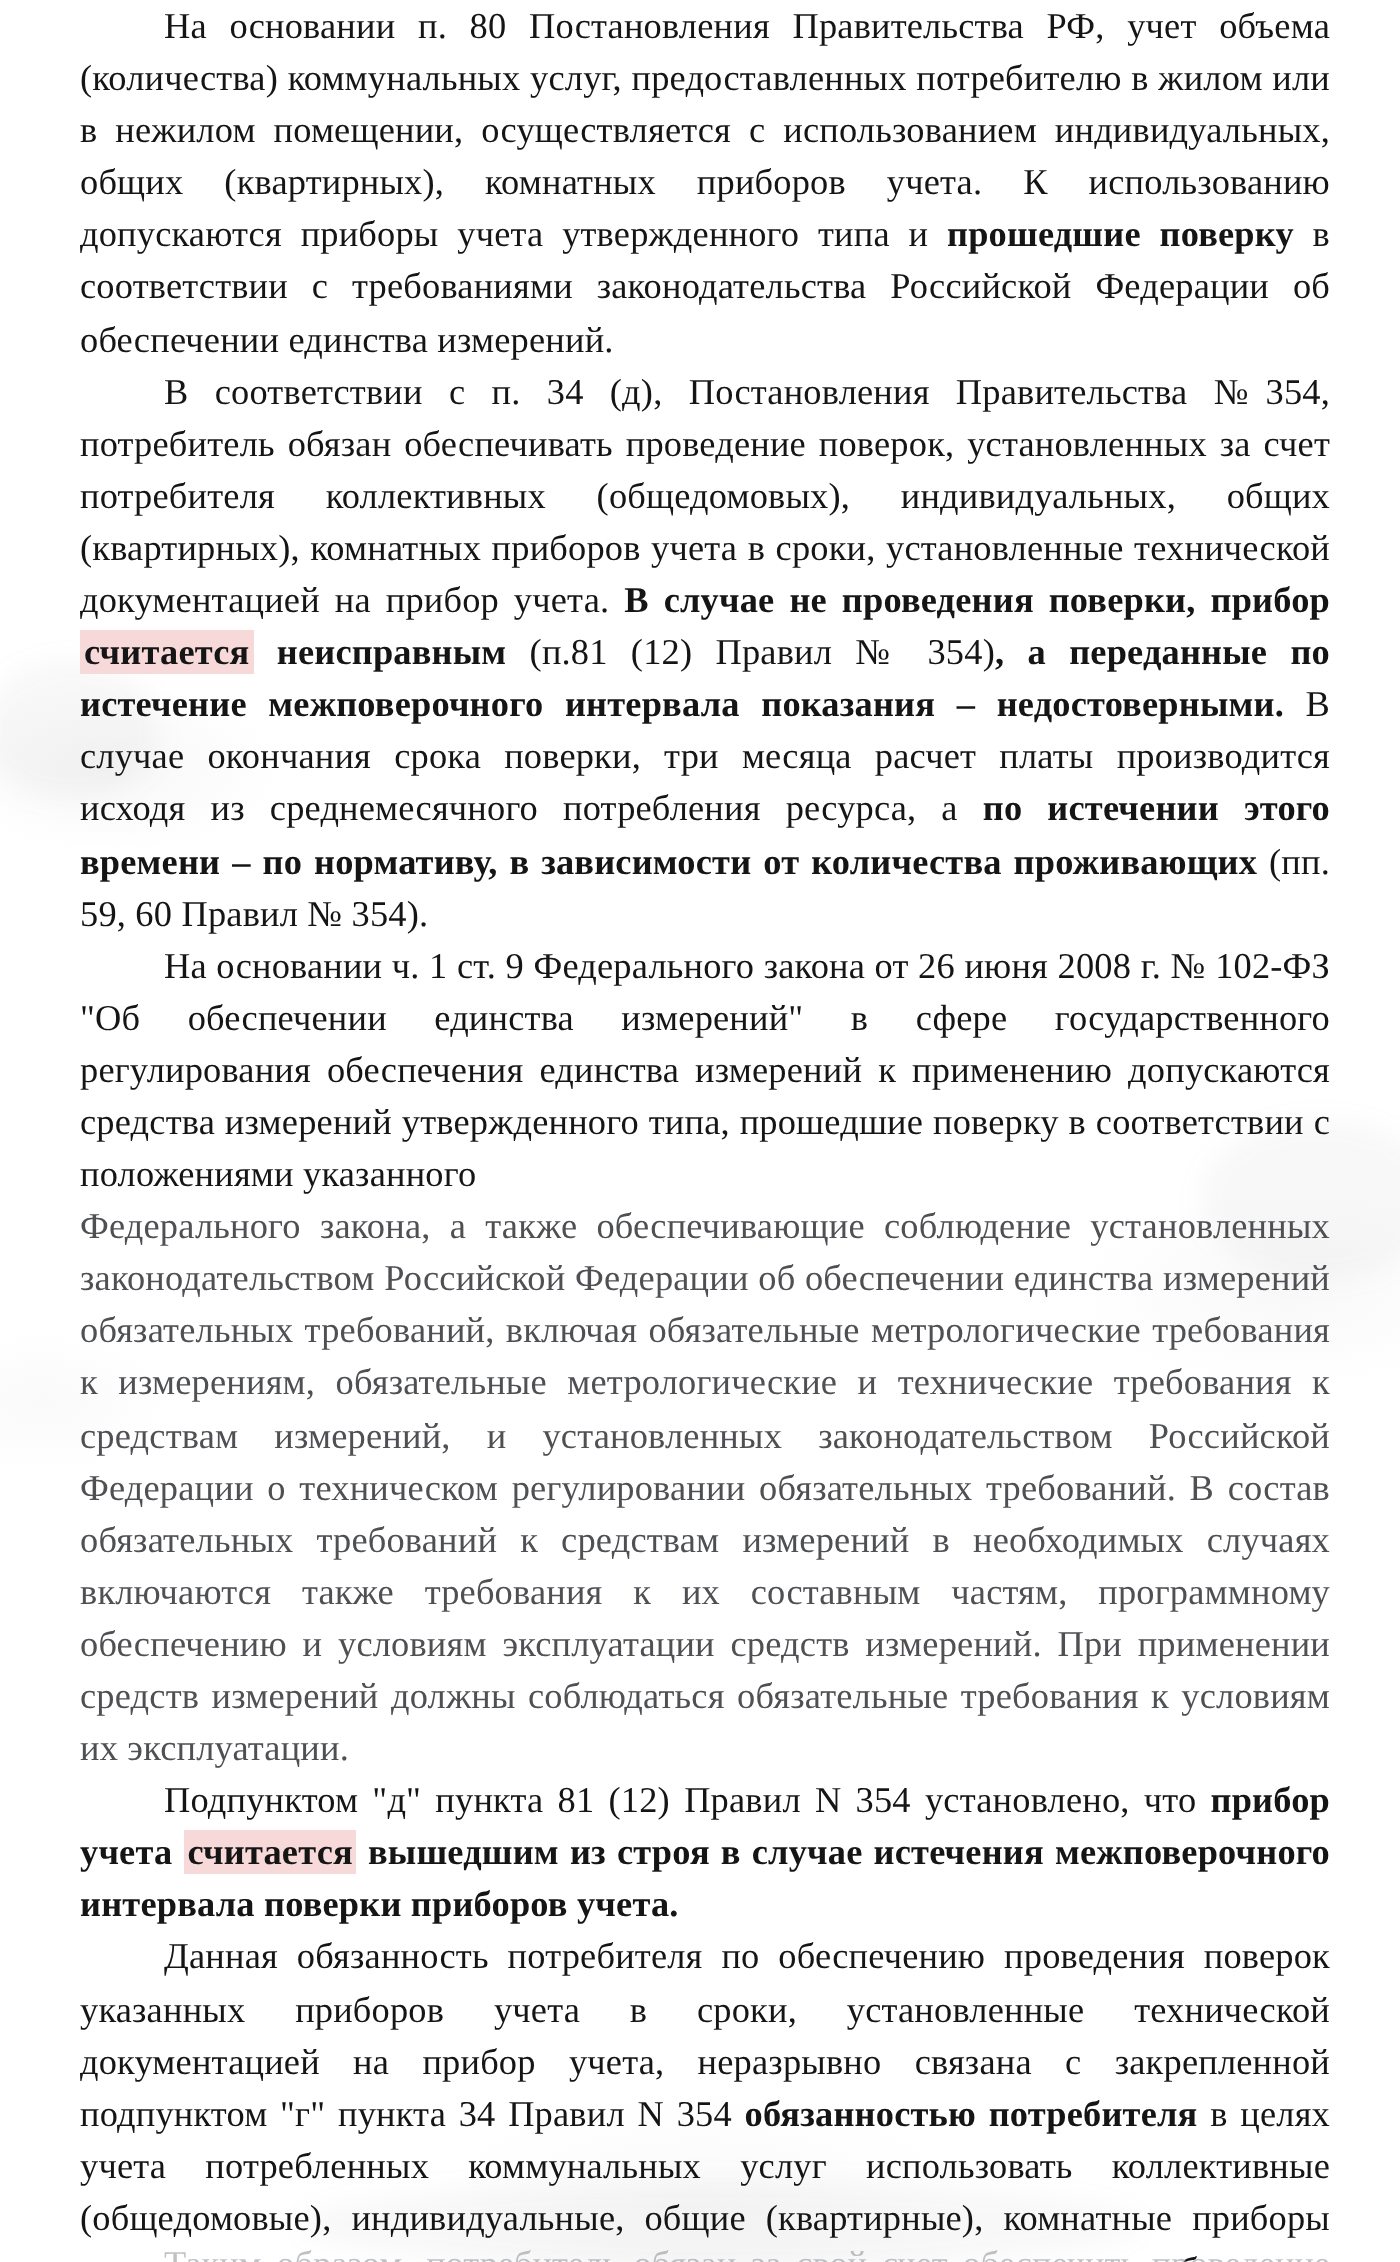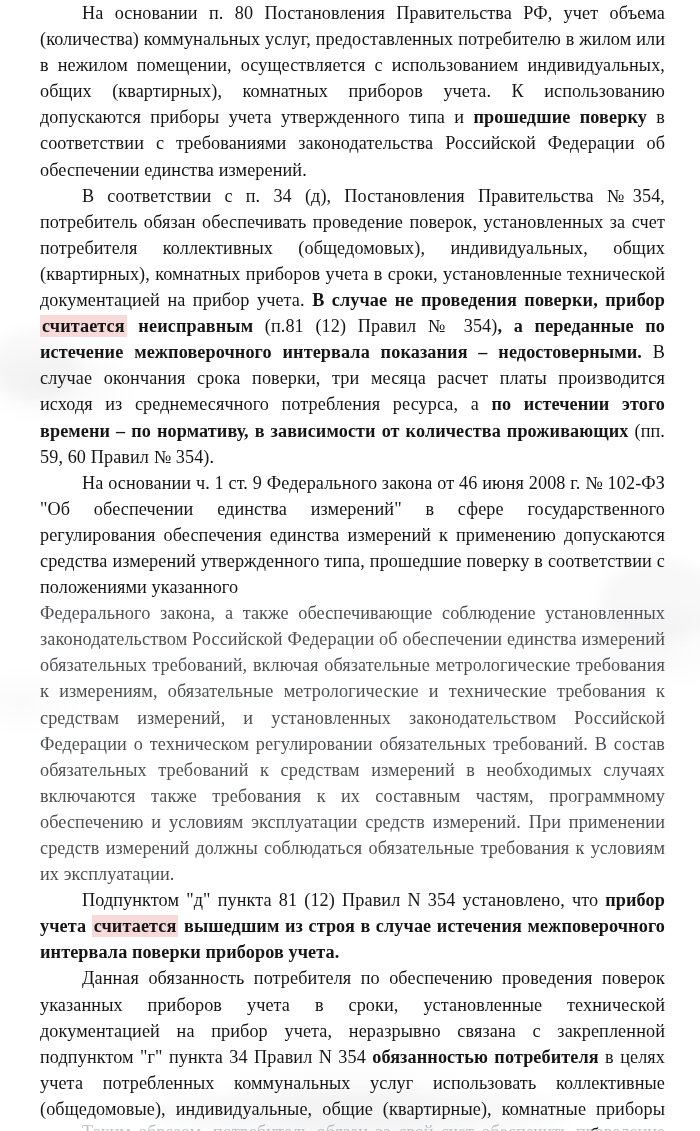--- a/index.html
+++ b/index.html
@@ -83,21 +83,21 @@
   <div class="noise-smudge" style="left:-10px; top:330px; width:90px; height:70px;"></div>
   <div class="noise-smudge" style="left:600px; top:560px; width:120px; height:80px;"></div>
   <div class="noise-smudge" style="left:150px; top:1090px; width:420px; height:45px;"></div>
 
   <div id="text-body">
 
     <p class="para"><span>На основании п. 80 Постановления Правительства РФ, учет объема (количества) коммунальных услуг, предоставленных потребителю в жилом или в нежилом помещении, осуществляется с использованием индивидуальных, общих (квартирных), комнатных приборов учета. К использованию допускаются приборы учета утвержденного типа и </span><b>прошедшие поверку</b><span> в соответствии с требованиями законодательства Российской Федерации об обеспечении единства измерений.</span></p>
 
     <p class="para"><span>В соответствии с п. 34 (д), Постановления Правительства №354, потребитель обязан обеспечивать проведение поверок, установленных за счет потребителя коллективных (общедомовых), индивидуальных, общих (квартирных), комнатных приборов учета в сроки, установленные технической документацией на прибор учета. </span><b>В случае не проведения поверки, прибор </b><span class="hl">считается</span><b> неисправным</b><span> (п.81 (12) Правил № 354)</span><b>, а переданные по истечение межповерочного интервала показания – недостоверными.</b><span> В случае окончания срока поверки, три месяца расчет платы производится исходя из среднемесячного потребления ресурса, а </span><b>по истечении этого времени – по нормативу, в зависимости от количества проживающих</b><span> (пп. 59, 60 Правил № 354).</span></p>
 
-    <p class="para"><span>На основании ч. 1 ст. 9 Федерального закона от 46 июня 2008 г. № 102-ФЗ "Об обеспечении единства измерений" в сфере государственного регулирования обеспечения единства измерений к применению допускаются средства измерений утвержденного типа, прошедшие поверку в соответствии с положениями указанного</span></p>
+    <p class="para"><span>На основании ч. 1 ст. 9 Федерального закона от 26 июня 2008 г. № 102-ФЗ "Об обеспечении единства измерений" в сфере государственного регулирования обеспечения единства измерений к применению допускаются средства измерений утвержденного типа, прошедшие поверку в соответствии с положениями указанного</span></p>
 
     <p class="para faded" style="text-indent:0;"><span>Федерального закона, а также обеспечивающие соблюдение установленных законодательством Российской Федерации об обеспечении единства измерений обязательных требований, включая обязательные метрологические требования к измерениям, обязательные метрологические и технические требования к средствам измерений, и установленных законодательством Российской Федерации о техническом регулировании обязательных требований. В состав обязательных требований к средствам измерений в необходимых случаях включаются также требования к их составным частям, программному обеспечению и условиям эксплуатации средств измерений. При применении средств измерений должны соблюдаться обязательные требования к условиям их эксплуатации.</span></p>
 
     <p class="para"><span>Подпунктом "д" пункта 81 (12) Правил N 354 установлено, что </span><b>прибор учета </b><span class="hl">считается</span><b> вышедшим из строя в случае истечения межповерочного интервала поверки приборов учета.</b></p>
 
     <p class="para"><span>Данная обязанность потребителя по обеспечению проведения поверок указанных приборов учета в сроки, установленные технической документацией на прибор учета, неразрывно связана с закрепленной подпунктом "г" пункта 34 Правил N 354 </span><b>обязанностью потребителя</b><span> в целях учета потребленных коммунальных услуг использовать коллективные (общедомовые), индивидуальные, общие (квартирные), комнатные приборы учета, распределители утвержденного типа, соответствующие требованиям законодательства Российской Федерации об обеспечении единства измерений и прошедшие поверку.</span></p>
 
   </div>
 
   <div class="clipped-line"><span>Таким образом, потребитель обязан за свой счет обеспечить проведение поверки</span></div>

